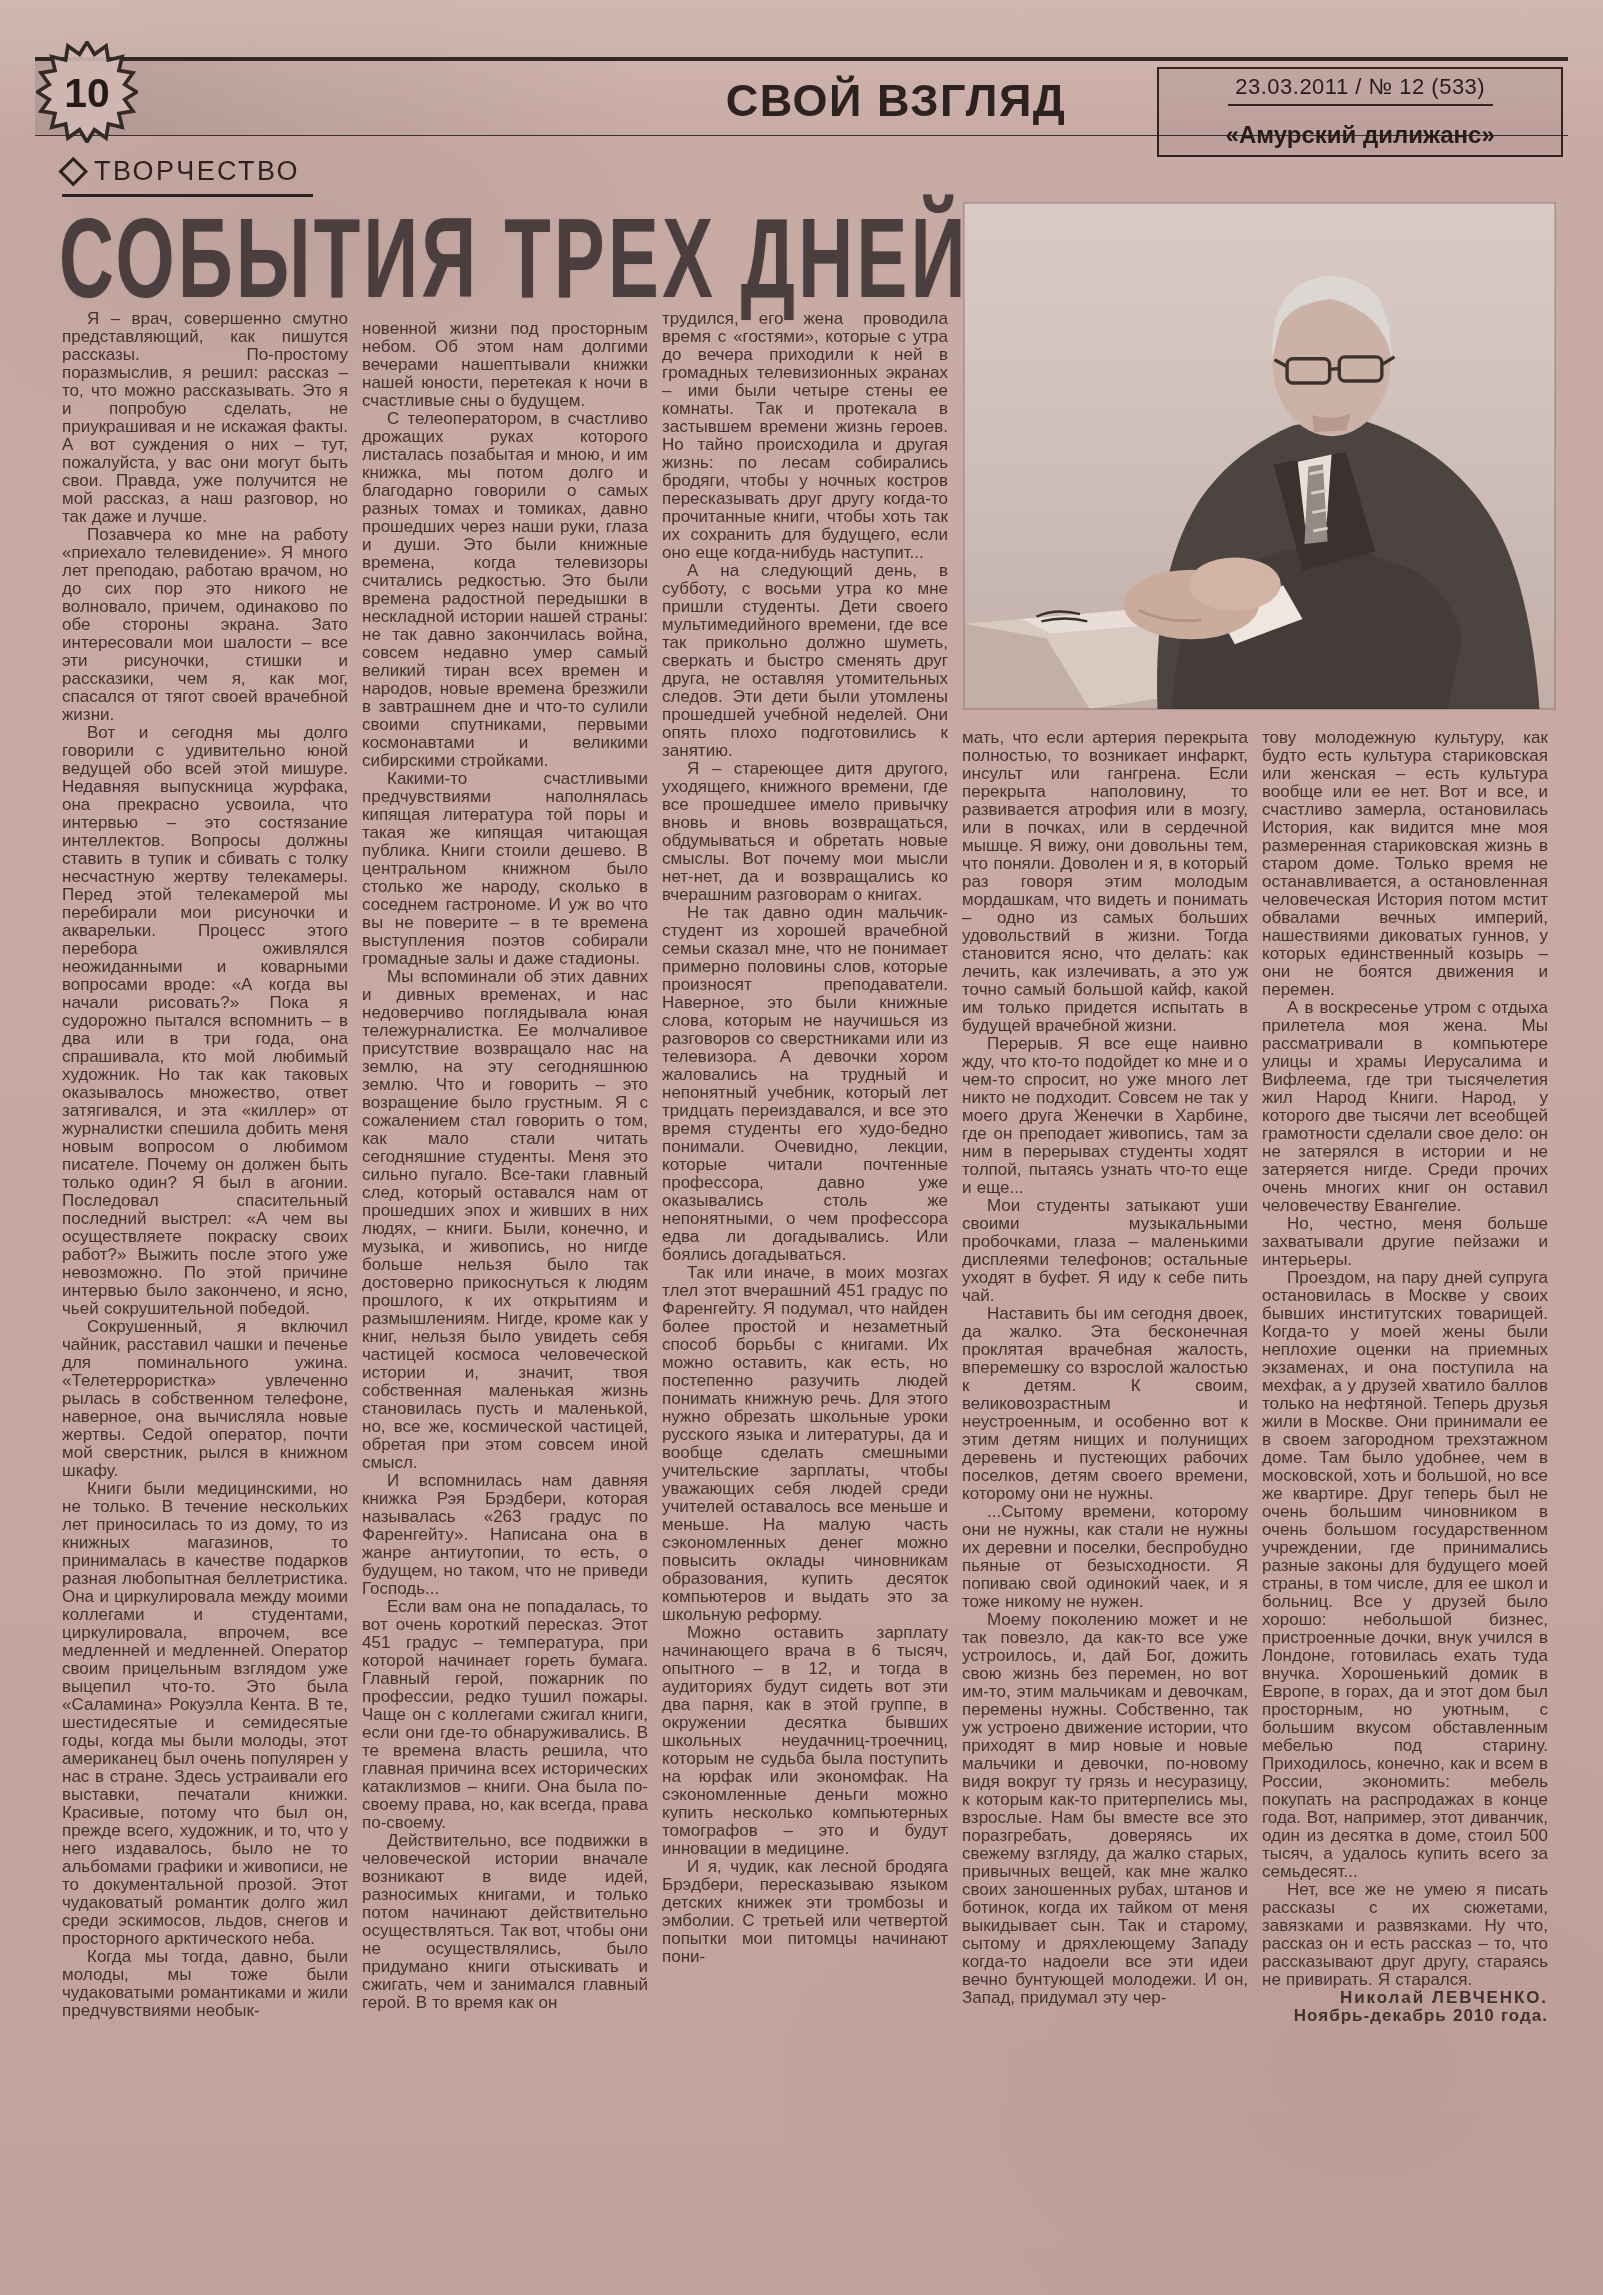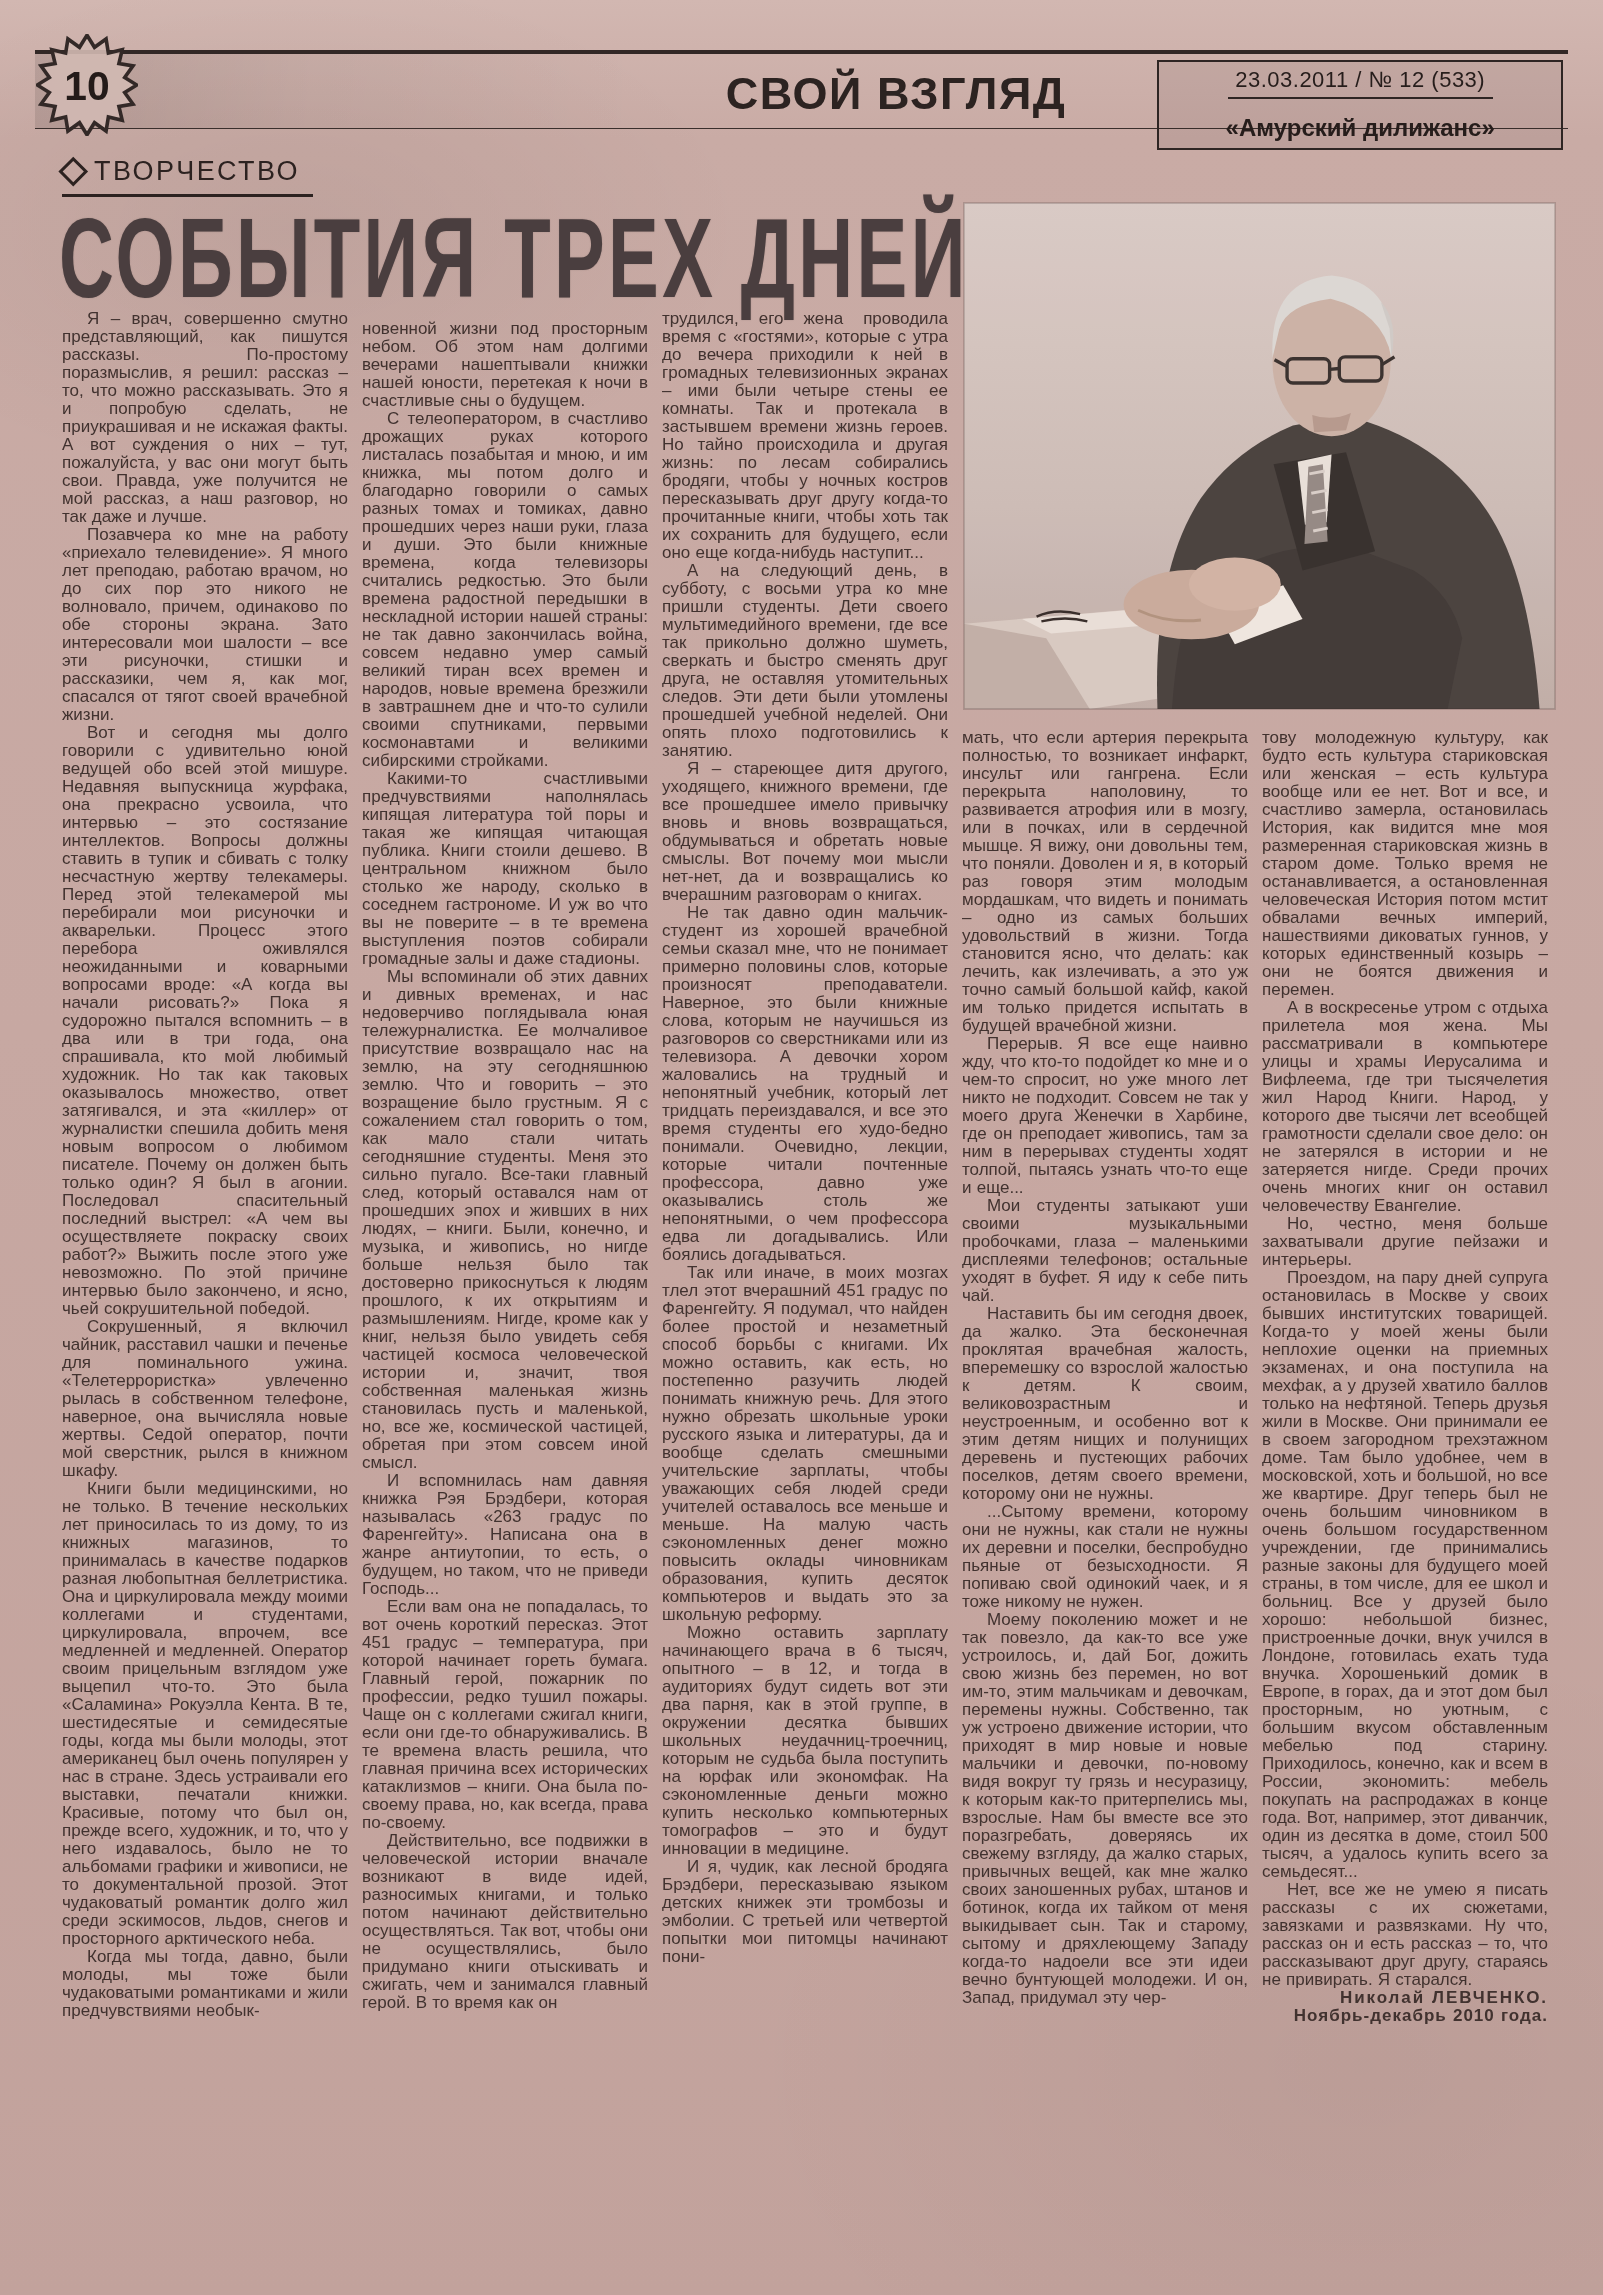--- a/index.html
+++ b/index.html
@@ -9,21 +9,21 @@
     overflow:hidden;
     background:
       radial-gradient(774px 435px at 18% 10%, rgba(0,0,0,0.05), rgba(0,0,0,0) 60%),
       radial-gradient(968px 677px at 85% 90%, rgba(0,0,0,0.04), rgba(0,0,0,0) 65%),
       linear-gradient(180deg,#d2b7b1 0%,#c9aba5 6%,#c7a8a2 45%,#c2a29c 100%);
     font-family:"Liberation Sans", sans-serif;
     color:#41322f;
   }
   
   .masthead{
-    position:absolute;left:35px;top:50px;width:1533px;height:74px;
+    position:absolute;left:35px;top:57px;width:1533px;height:74px;
     border-top:4.8px solid #322826;
     border-bottom:1.9px solid #3a2f2c;
     background:linear-gradient(90deg, rgba(0,0,0,0.10) 0%, rgba(0,0,0,0.03) 18%, rgba(0,0,0,0) 40%);
   }
   .badge{position:absolute;left:1px;top:-20.3px;width:102px;height:114px;}
   .page-title{
     position:absolute;left:619px;top:13.5px;width:484px;
     font-size:45px;font-weight:700;letter-spacing:1.5px;color:#2c2321;
     text-align:center;white-space:nowrap;
   }

